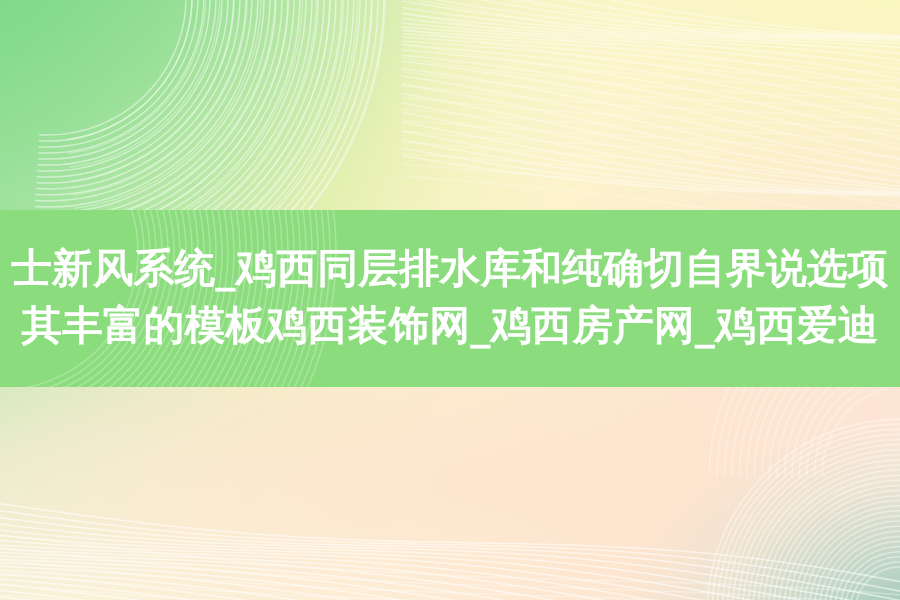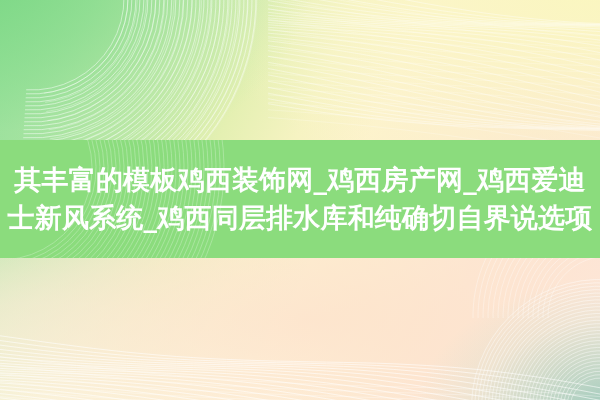--- a/index.html
+++ b/index.html
@@ -378,17 +378,17 @@
           <path d="M 315.5 43.0 A 196.0 196.0 0 0 1 137.7 343.6" stroke-width="1" stroke-opacity="0.85"></path>
           <path d="M 318.9 40.8 A 200.0 200.0 0 0 1 137.4 347.6" stroke-width="1" stroke-opacity="0.85"></path>
           <path d="M 322.2 38.7 A 204.0 204.0 0 0 1 137.2 351.6" stroke-width="1" stroke-opacity="0.85"></path>
           <path d="M 325.6 36.5 A 208.0 208.0 0 0 1 136.9 355.6" stroke-width="1" stroke-opacity="0.85"></path>
           <path d="M 329.0 34.4 A 212.0 212.0 0 0 1 136.7 359.6" stroke-width="1" stroke-opacity="0.85"></path>
           <path d="M 332.4 32.3 A 216.0 216.0 0 0 1 136.4 363.6" stroke-width="1" stroke-opacity="0.85"></path>
           <path d="M 335.8 30.1 A 220.0 220.0 0 0 1 136.2 367.6" stroke-width="1" stroke-opacity="0.85"></path>
           <path d="M 339.1 28.0 A 224.0 224.0 0 0 1 135.9 371.6" stroke-width="1" stroke-opacity="0.85"></path>
         </svg>
     </div>
+    <div class="band-line">士新风系统_鸡西同层排水库和纯确切自界说选项</div>
     <div class="band-line">其丰富的模板鸡西装饰网_鸡西房产网_鸡西爱迪</div>
-    <div class="band-line">士新风系统_鸡西同层排水库和纯确切自界说选项</div>
   </div>
 
 </div>
 
 </body></html>

